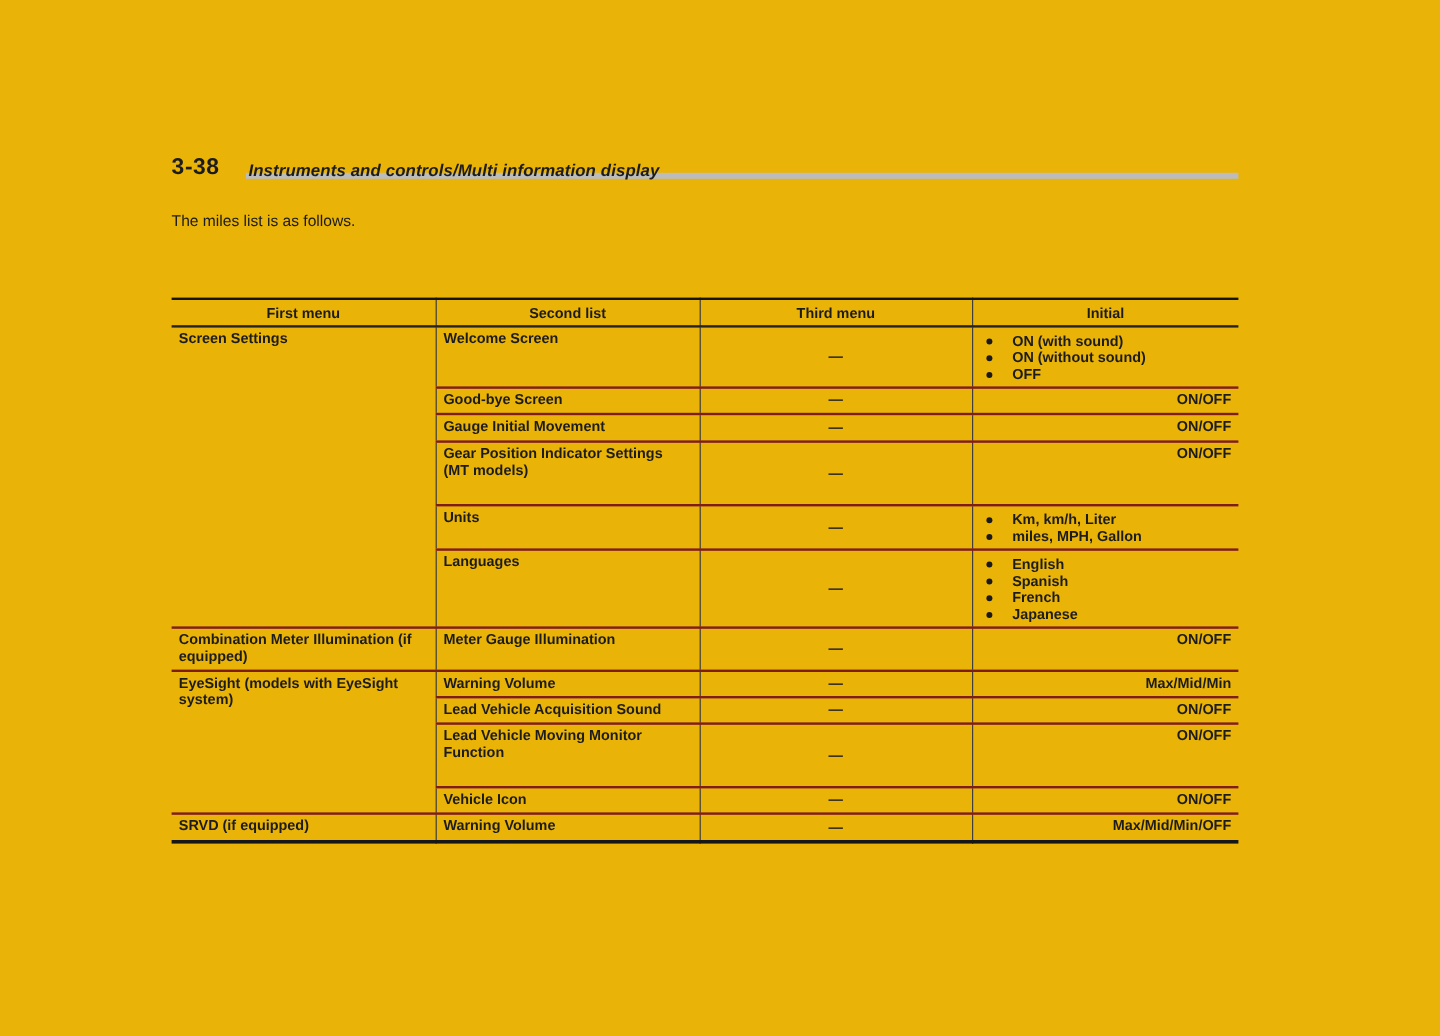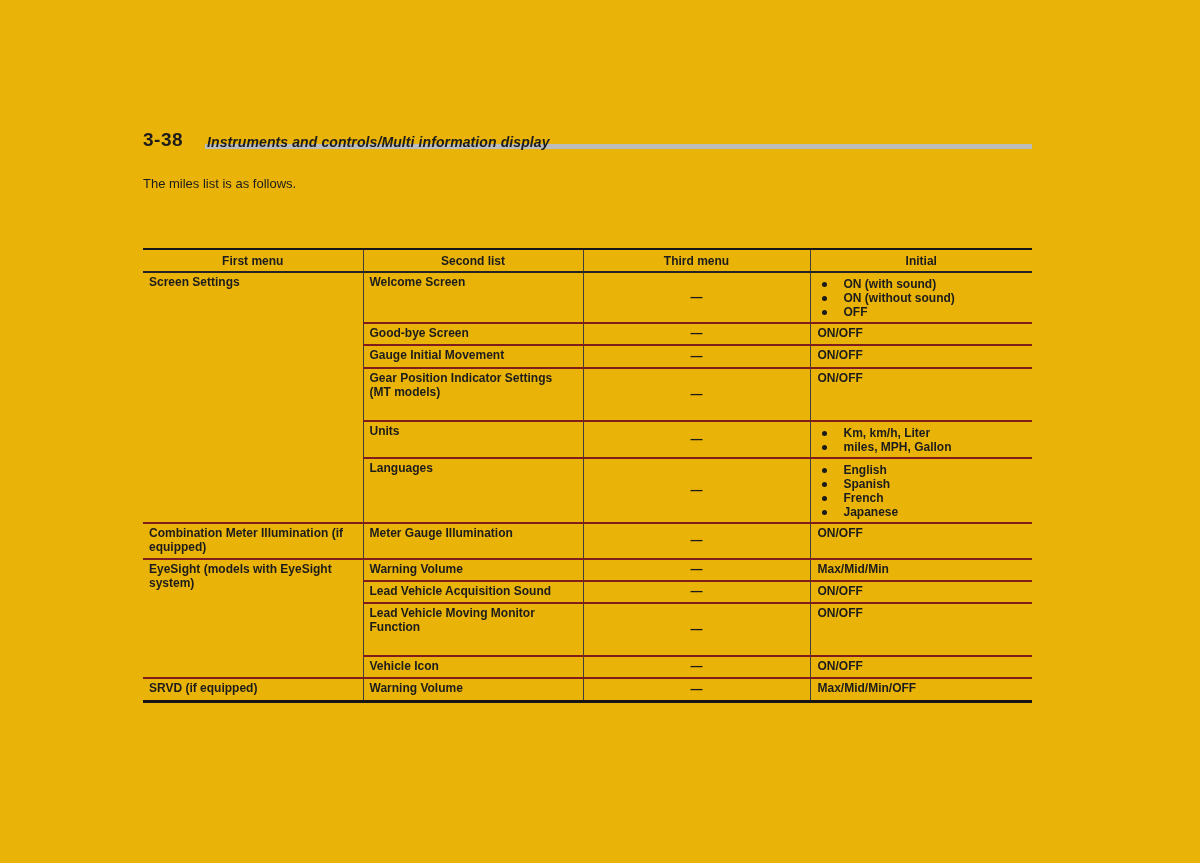--- a/index.html
+++ b/index.html
@@ -92,21 +92,21 @@
     line-height: 13.5px;
     font-weight: bold;
   }
   .menu-table td.c1 { padding-right: 14px; }
   .menu-table td.c2 { padding-right: 18px; }
   .menu-table td.c3 {
     text-align: center;
     vertical-align: middle;
     padding: 0 4px;
   }
-  .menu-table td.c4 { padding-left: 7px; }
+  .menu-table td.c4 { padding-left: 7px; text-align: right; }
 
   
   tr.rh-50 { height: 50px; }
   tr.rh-22 { height: 22px; }
   tr.rh-23 { height: 23px; }
   tr.rh-35 { height: 53px; }
   tr.rh-37 { height: 37px; }
   tr.rh-63 { height: 63px; }
   tr.rh-36 { height: 36px; }
 

